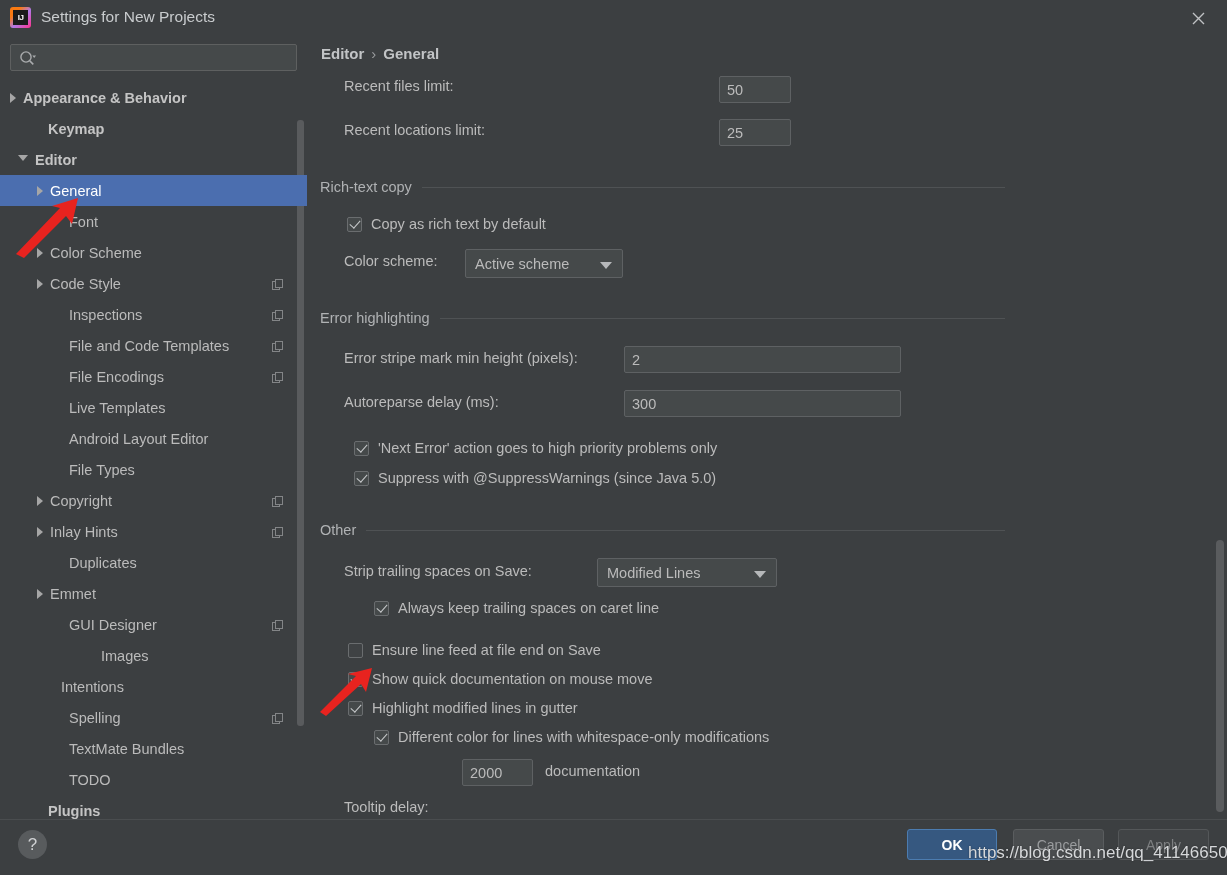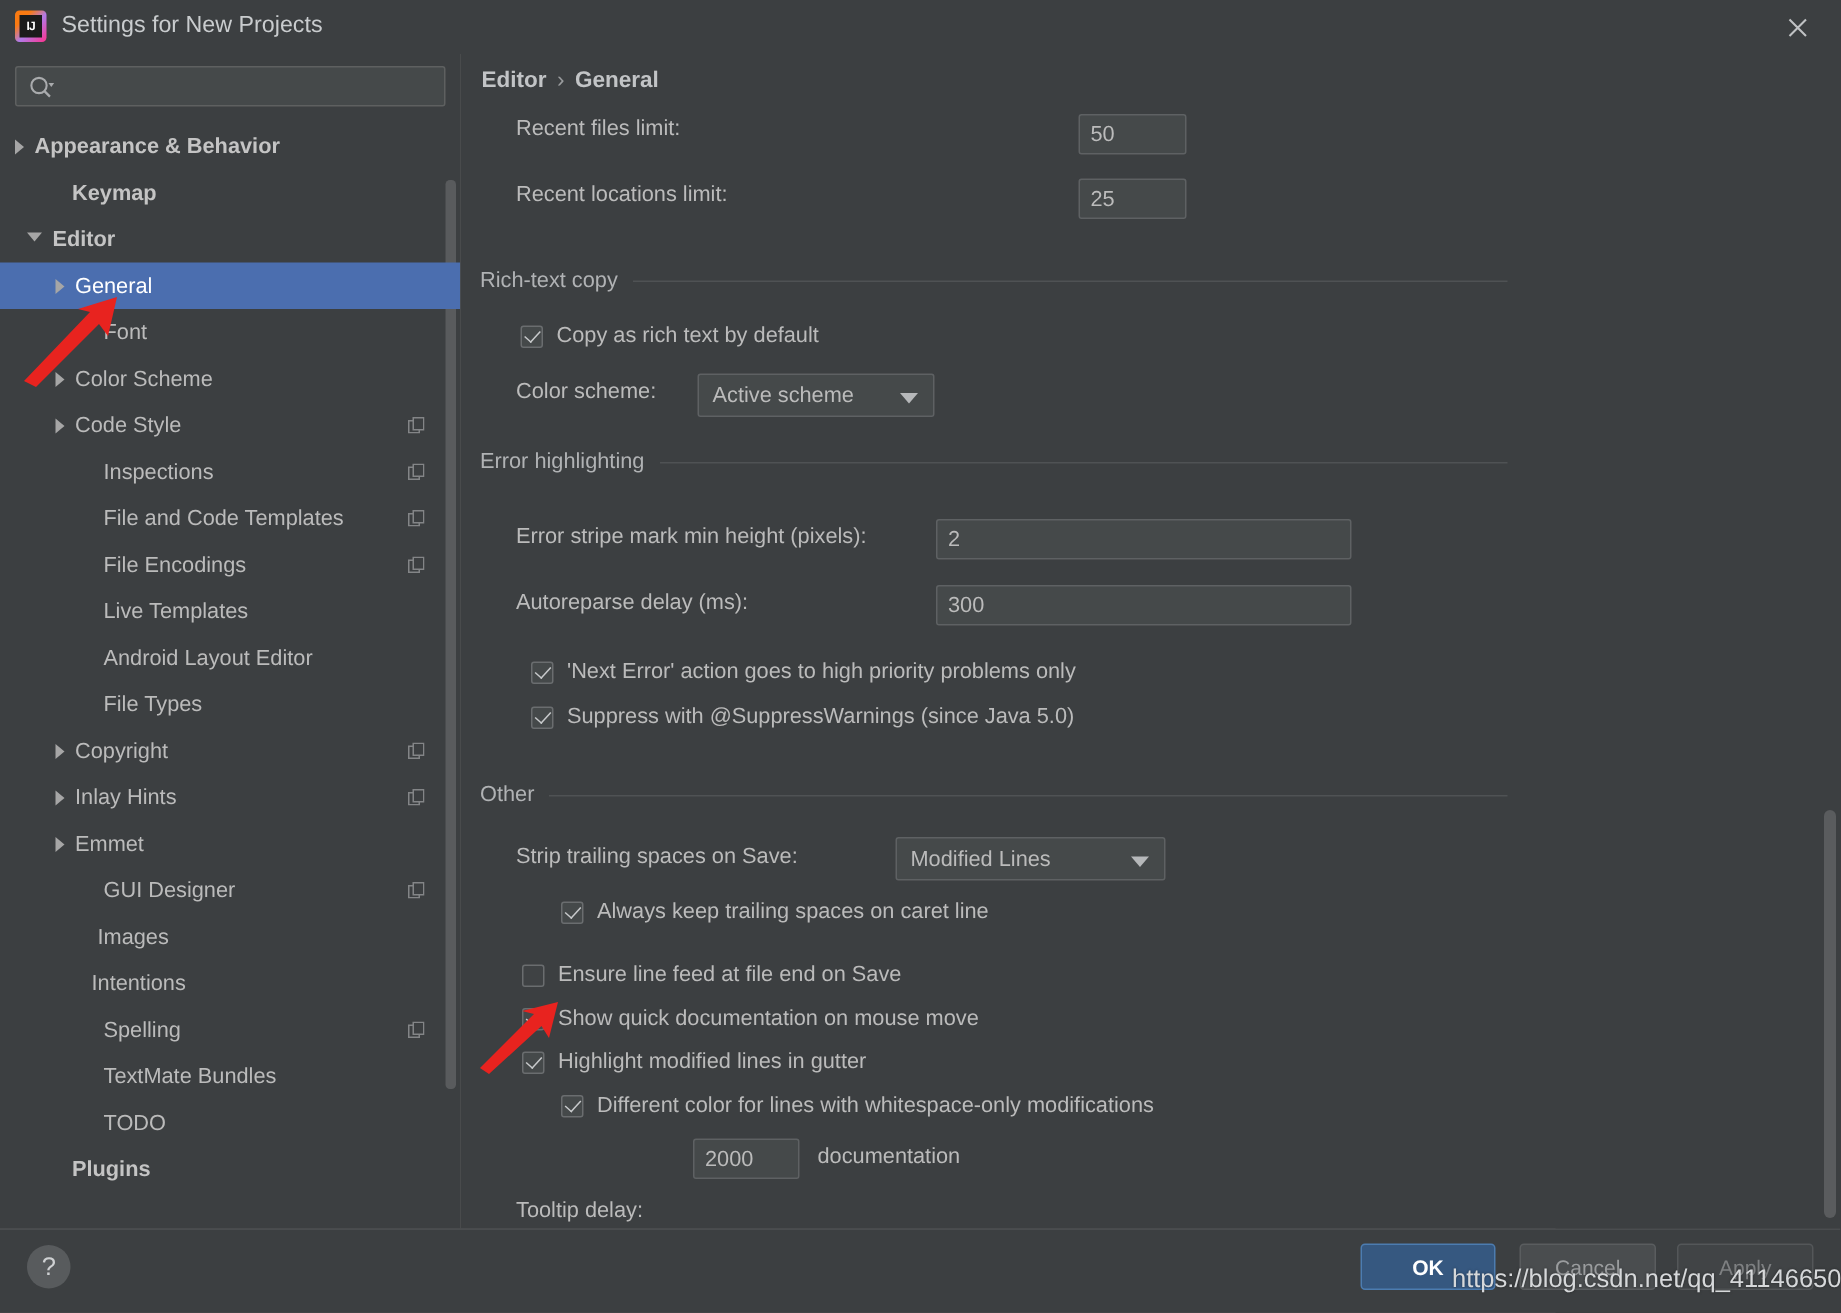--- a/index.html
+++ b/index.html
@@ -356,33 +356,37 @@
             </svg></span>
         </div>
         <div class="tree-row" style="padding-left: 37px;">
           <span class="twisty"></span>
           <span class="label">Inlay Hints</span>
           <span class="copy-badge"><svg width="11" height="11" viewBox="0 0 11 11">
               <rect x="0.5" y="2.5" width="7" height="8" stroke="#9b9d9f" fill="none" stroke-width="1"></rect>
               <rect x="3.5" y="0.5" width="7" height="8" stroke="#9b9d9f" fill="#3c3f41" stroke-width="1"></rect>
             </svg></span>
         </div>
+        <div class="tree-row" style="padding-left: 56px;">
+          <span class="twisty none"></span>
+          <span class="label">Duplicates</span>
+        </div>
         <div class="tree-row" style="padding-left: 37px;">
           <span class="twisty"></span>
           <span class="label">Emmet</span>
         </div>
         <div class="tree-row" style="padding-left: 56px;">
           <span class="twisty none"></span>
           <span class="label">GUI Designer</span>
           <span class="copy-badge"><svg width="11" height="11" viewBox="0 0 11 11">
               <rect x="0.5" y="2.5" width="7" height="8" stroke="#9b9d9f" fill="none" stroke-width="1"></rect>
               <rect x="3.5" y="0.5" width="7" height="8" stroke="#9b9d9f" fill="#3c3f41" stroke-width="1"></rect>
             </svg></span>
         </div>
-        <div class="tree-row" style="padding-left: 52px;">
+        <div class="tree-row" style="padding-left: 72px; gap: 16px;">
           <span class="twisty none"></span>
           <span class="label">Images</span>
         </div>
         <div class="tree-row" style="padding-left: 48px;">
           <span class="twisty none"></span>
           <span class="label">Intentions</span>
         </div>
         <div class="tree-row" style="padding-left: 56px;">
           <span class="twisty none"></span>
           <span class="label">Spelling</span>
@@ -433,21 +437,21 @@
     </div>
 
     <div class="row" style="left:37px; top:217px;">
       <span class="lbl">Color scheme:</span>
     </div>
     <div class="combo" style="position:absolute; left:158px; top:213px; width:158px;">
       <span>Active scheme</span>
       <span class="arrow"></span>
     </div>
 
-    <div class="section" style="top:264px;">
+    <div class="section" style="top:274px;">
       <span class="sec-label">Error highlighting</span>
       <span class="sec-rule"></span>
     </div>
 
     <div class="row" style="left:37px; top:314px;">
       <span class="lbl">Error stripe mark min height (pixels):</span>
     </div>
     <input class="txtfield" style="position: absolute; left: 317px; top: 310px; width: 277px;" value="2">
 
     <div class="row" style="left:37px; top:358px;">

